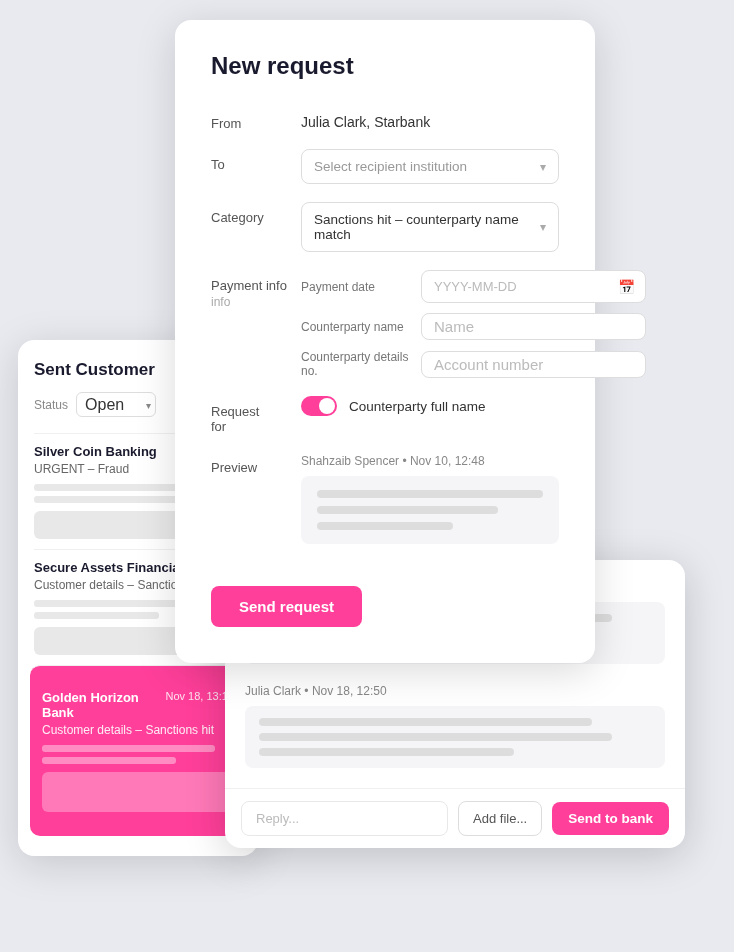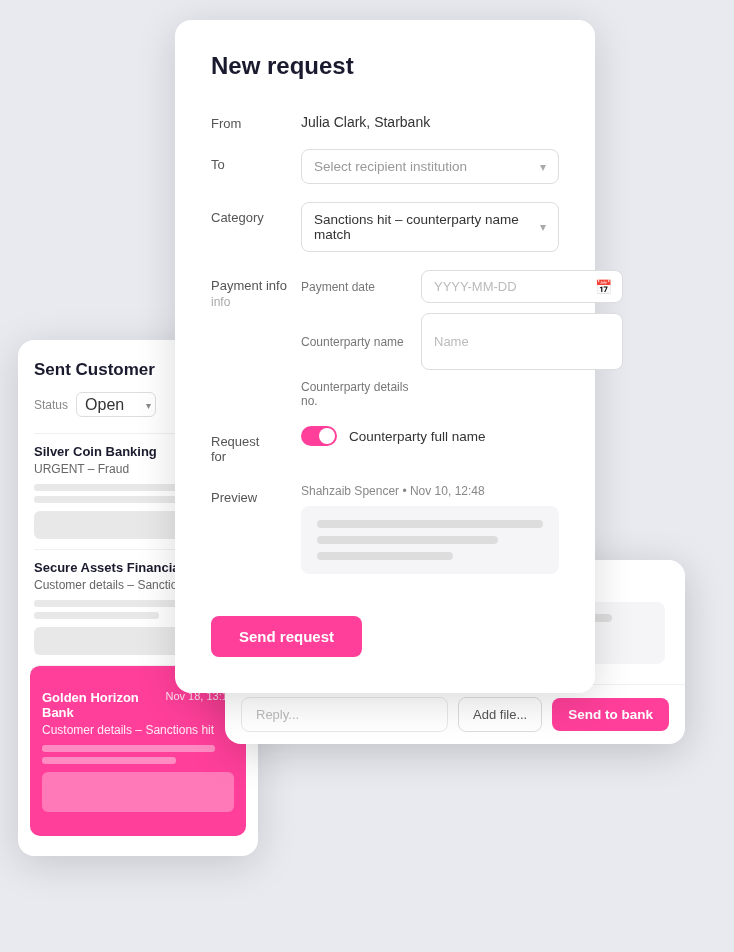--- a/index.html
+++ b/index.html
@@ -89,22 +89,22 @@
       width: 120px;
       font-size: 12px;
       color: #777;
       flex-shrink: 0;
     }
 
     .payment-input {
       flex: 1;
       border: 1.5px solid #ddd;
       border-radius: 8px;
-      padding: 20px 12px;
-      font-size: 13px;
+      padding: 4px 12px;
+      font-size: 15px;
       color: #333;
       background: #fff;
       outline: none;
     }
 
     .payment-input::placeholder {
       color: #bbb;
     }
 
     .date-input-wrap {
@@ -501,20 +501,21 @@
             <input type="text" class="payment-input" placeholder="YYYY-MM-DD" style="">
             <span class="cal-icon">📅</span>
           </div>
         </div>
         <div class="payment-sub-row">
           <div class="payment-sub-label">Counterparty name</div>
           <input type="text" class="payment-input" placeholder="Name" style="">
         </div>
         <div class="payment-sub-row">
           <div class="payment-sub-label">Counterparty details no.</div>
+          <input type="text" class="payment-input" placeholder="Account number" style="">
         </div>
       </div>
     </div>
   </div>
 
   
   <div class="form-row">
     <div class="form-label">Request<br>for</div>
     <div class="form-content">
       <div class="request-for-group">
@@ -598,20 +599,28 @@
 
     <div class="conv-message">
       <div class="conv-meta">Shahzaib Spencer • Nov 18, 12:48</div>
       <div class="conv-bubble">
         <div class="conv-line w90"></div>
         <div class="conv-line w75"></div>
         <div class="conv-line w55"></div>
       </div>
     </div>
 
+    <div class="conv-message">
+      <div class="conv-meta">Julia Clark • Nov 18, 12:50</div>
+      <div class="conv-bubble">
+        <div class="conv-line w85"></div>
+        <div class="conv-line w90"></div>
+        <div class="conv-line w65"></div>
+      </div>
+    </div>
   </div>
 
   <div class="conversation-footer">
     <input type="text" class="reply-input" placeholder="Reply..." style="">
     <button class="add-file-btn">Add file...</button>
     <button class="send-to-bank-btn">Send to bank</button>
   </div>
 </div>
 
 </body></html>

